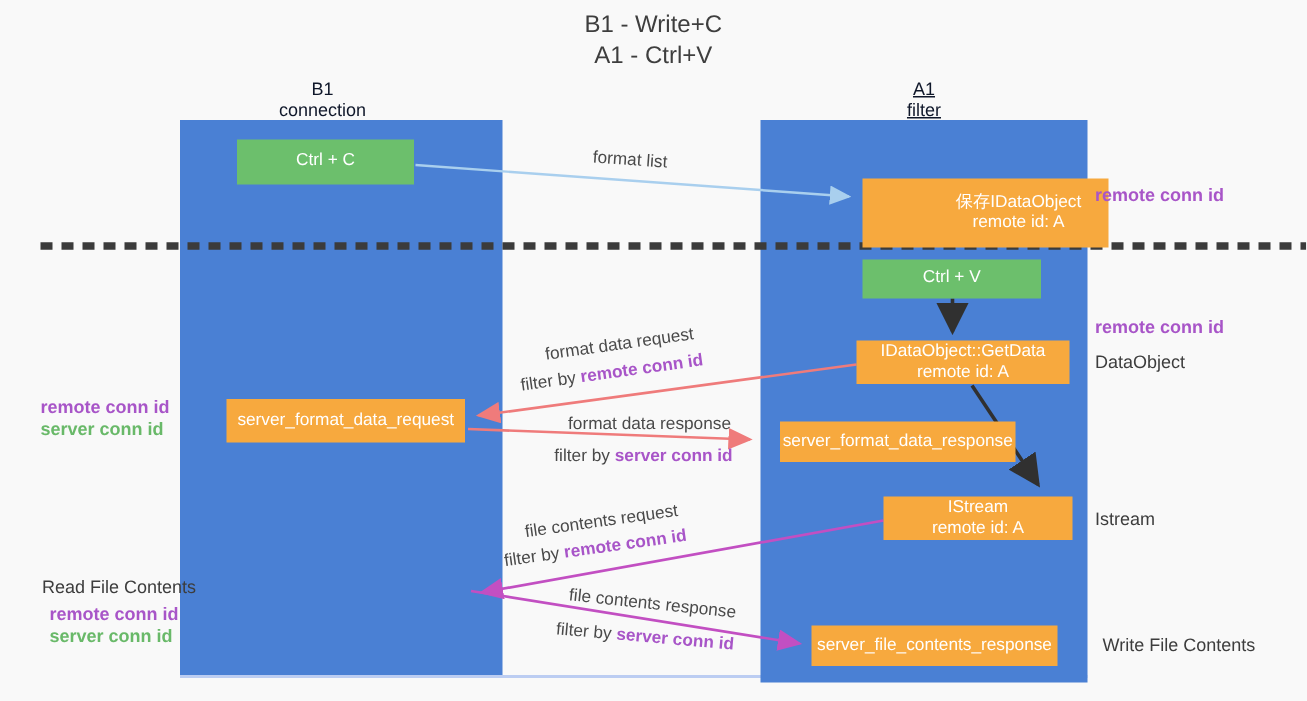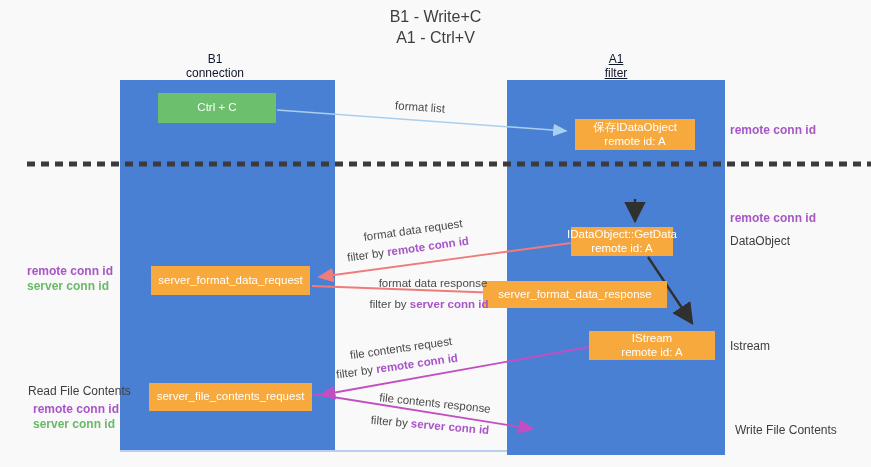--- a/index.html
+++ b/index.html
@@ -95,48 +95,51 @@
 
     <line x1="589" y1="347" x2="321" y2="395" stroke="#c24fc2" stroke-width="1.8" marker-end="url(#ah-magenta)"></line>
 
     <line x1="314" y1="394" x2="533" y2="429" stroke="#c24fc2" stroke-width="1.8" marker-end="url(#ah-magenta)"></line>
   </svg>
 
   <div class="abs node green" style="left:158px;top:93px;width:118px;height:30px;">
     <span>Ctrl + C</span>
   </div>
 
-  <div class="abs node orange" style="left:575px;top:119px;width:120px;height:31px;">
+  <div class="abs node orange" style="left:575px;top:119px;width:120px;height:46px;padding-left:44px;">
     <span>保存IDataObject</span>
     <span>remote id: A</span>
   </div>
 
-
-  <div class="abs node orange" style="left:571px;top:227px;width:102px;height:29px;">
+  <div class="abs node green" style="left:575px;top:173px;width:119px;height:26px;">
+    <span>Ctrl + V</span>
+  </div>
+
+  <div class="abs node orange" style="left:571px;top:227px;width:142px;height:29px;">
     <span>IDataObject::GetData</span>
     <span>remote id: A</span>
   </div>
 
   <div class="abs node orange" style="left:151px;top:266px;width:159px;height:29px;">
     <span>server_format_data_request</span>
   </div>
 
-  <div class="abs node orange" style="left:483px;top:281px;width:184px;height:27px;">
+  <div class="abs node orange" style="left:520px;top:281px;width:157px;height:27px;">
     <span>server_format_data_response</span>
   </div>
 
   <div class="abs node orange" style="left:589px;top:331px;width:126px;height:29px;">
     <span>IStream</span>
     <span>remote id: A</span>
   </div>
 
-  <div class="abs node orange" style="left:149px;top:383px;width:163px;height:28px;">
-    <span>server_file_contents_request</span>
-  </div>
-
+
+  <div class="abs node orange" style="left:541px;top:417px;width:164px;height:27px;">
+    <span>server_file_contents_response</span>
+  </div>
 
   <div class="abs flow-label" style="left:420px;top:107px;transform:translate(-50%,-50%) rotate(4deg);">
     <span>format list</span>
   </div>
 
   <div class="abs flow-label" style="left:413px;top:230px;transform:translate(-50%,-50%) rotate(-8deg);">
     <span>format data request</span>
   </div>
   <div class="abs flow-label" style="left:408px;top:249px;transform:translate(-50%,-50%) rotate(-8deg);">
     <span>filter by </span>

